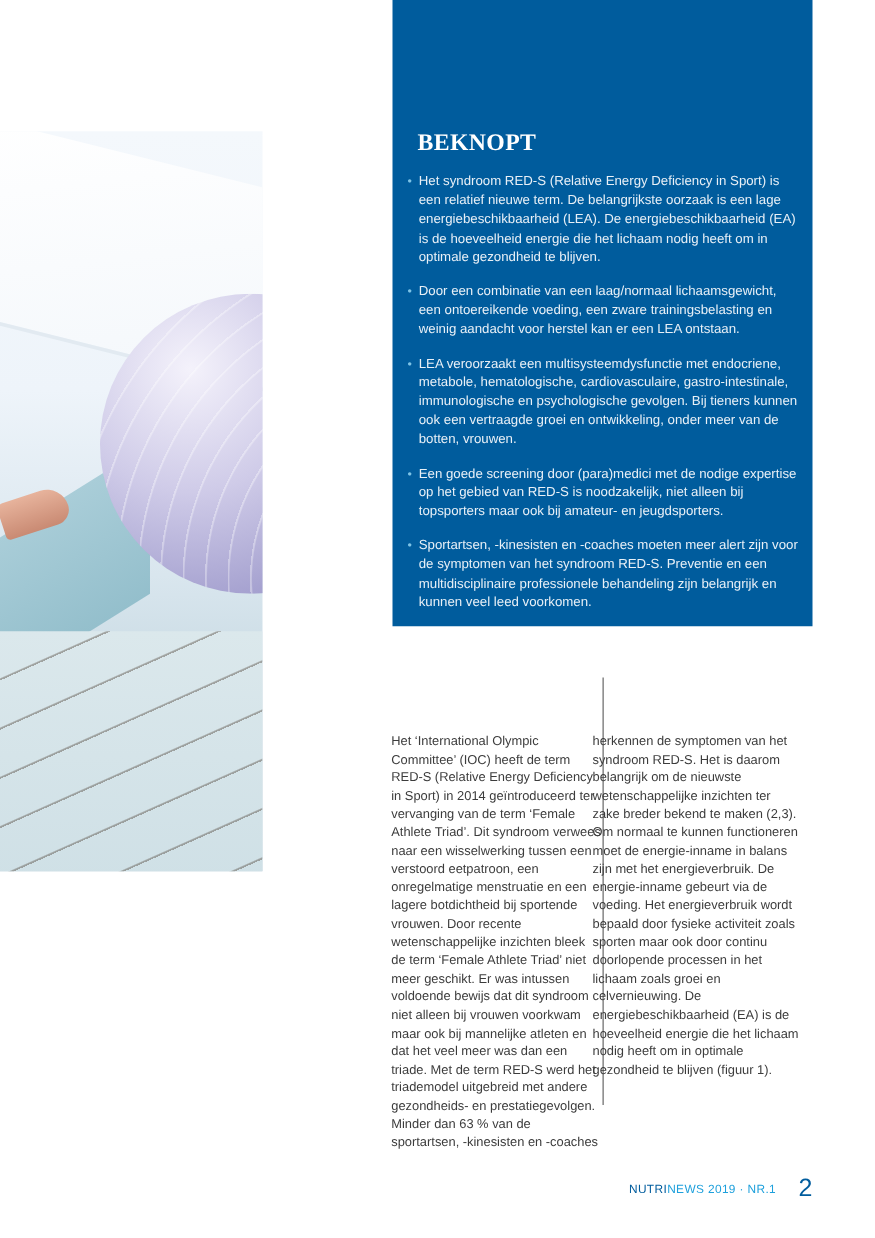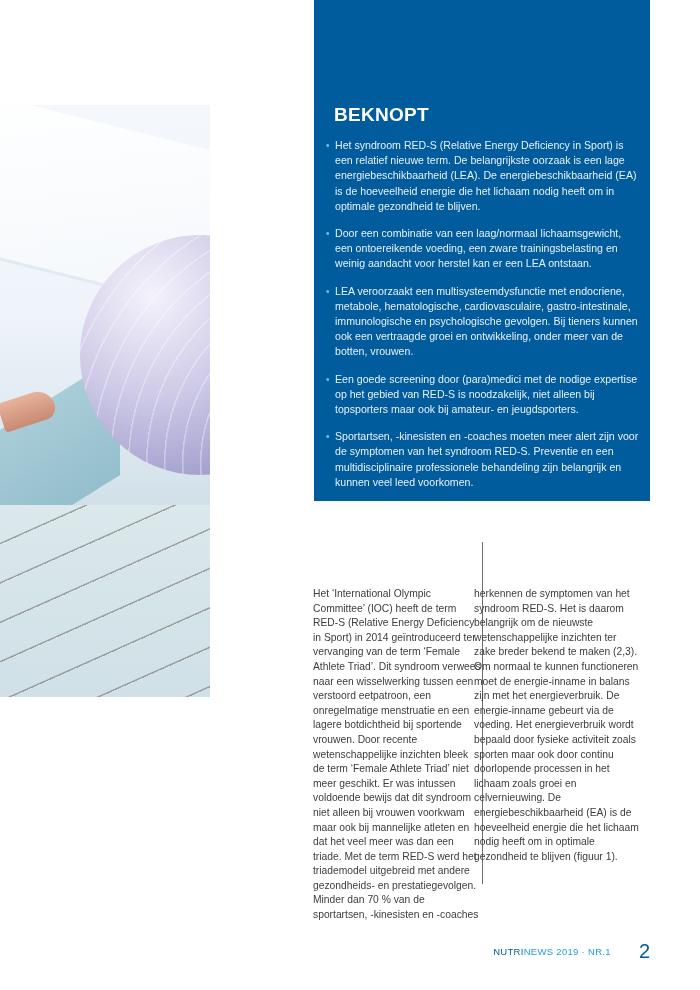--- a/index.html
+++ b/index.html
@@ -74,21 +74,21 @@
       top: 0;
       width: 336px;
       height: 501px;
       background: #005c9d;
       color: #ffffff;
       box-sizing: border-box;
       padding: 104px 10px 0 20px;
     }
     .summary h2 {
       margin: 0 0 12px 0;
-      font-family: Liberation Sans, sans-serif;
+      font-family: Liberation Serif, serif;
       font-weight: bold;
       font-size: 19px;
       letter-spacing: 0.3px;
     }
     .summary ul {
       list-style: none;
       margin: 0;
       padding: 0;
     }
     .summary li {
@@ -144,21 +144,21 @@
       text-transform: uppercase;
     }
 
     
     .footer {
       position: absolute;
       right: 50px;
       top: 940px;
       display: flex;
       align-items: center;
-      gap: 28px;
+      gap: 18px;
     }
     .footer .brand {
       font-size: 9.5px;
       letter-spacing: 0.3px;
     }
     .footer .brand .nutri { color: #005c9d; }
     .footer .brand .news  { color: #1ea0dc; }
     .footer .brand .issue { color: #1ea0dc; }
     .footer .page-number {
       font-size: 20px;
@@ -197,21 +197,21 @@
     </li>
     <li>
       <span class="bullet">•</span>
       <span class="text">Sportartsen, -kinesisten en -coaches moeten meer alert zijn voor de symptomen van het syndroom RED-S. Preventie en een multidisciplinaire professionele behandeling zijn belangrijk en kunnen veel leed voorkomen.</span>
     </li>
   </ul>
 </section>
 
 <div class="col col-left">
   <p>Het ‘International Olympic Committee’ (IOC) heeft de term RED-S (Relative Energy Deficiency in Sport) in 2014 geïntroduceerd ter vervanging van de term ‘Female Athlete Triad’. Dit syndroom verwees naar een wisselwerking tussen een verstoord eetpatroon, een onregelmatige menstruatie en een lagere botdichtheid bij sportende vrouwen. Door recente wetenschappelijke inzichten bleek de term ‘Female Athlete Triad’ niet meer geschikt. Er was intussen voldoende bewijs dat dit syndroom niet alleen bij vrouwen voorkwam maar ook bij mannelijke atleten en dat het veel meer was dan een triade. Met de term RED-S werd het triademodel uitgebreid met andere gezondheids- en prestatiegevolgen.</p>
-  <p>Minder dan 70 % van de sportartsen, -kinesisten en -coaches</p>
+  <p>Minder dan 63 % van de sportartsen, -kinesisten en -coaches</p>
 </div>
 
 <div class="col-divider"></div>
 
 <div class="col col-right">
   <p>herkennen de symptomen van het syndroom RED-S. Het is daarom belangrijk om de nieuwste wetenschappelijke inzichten ter zake breder bekend te maken (2,3).</p>
   <p>Om normaal te kunnen functioneren moet de energie-inname in balans zijn met het energieverbruik. De energie-inname gebeurt via de voeding. Het energieverbruik wordt bepaald door fysieke activiteit zoals sporten maar ook door continu doorlopende processen in het lichaam zoals groei en celvernieuwing. De energiebeschikbaarheid (EA) is de hoeveelheid energie die het lichaam nodig heeft om in optimale gezondheid te blijven (figuur 1).</p>
 </div>
 
 <div class="footer">

